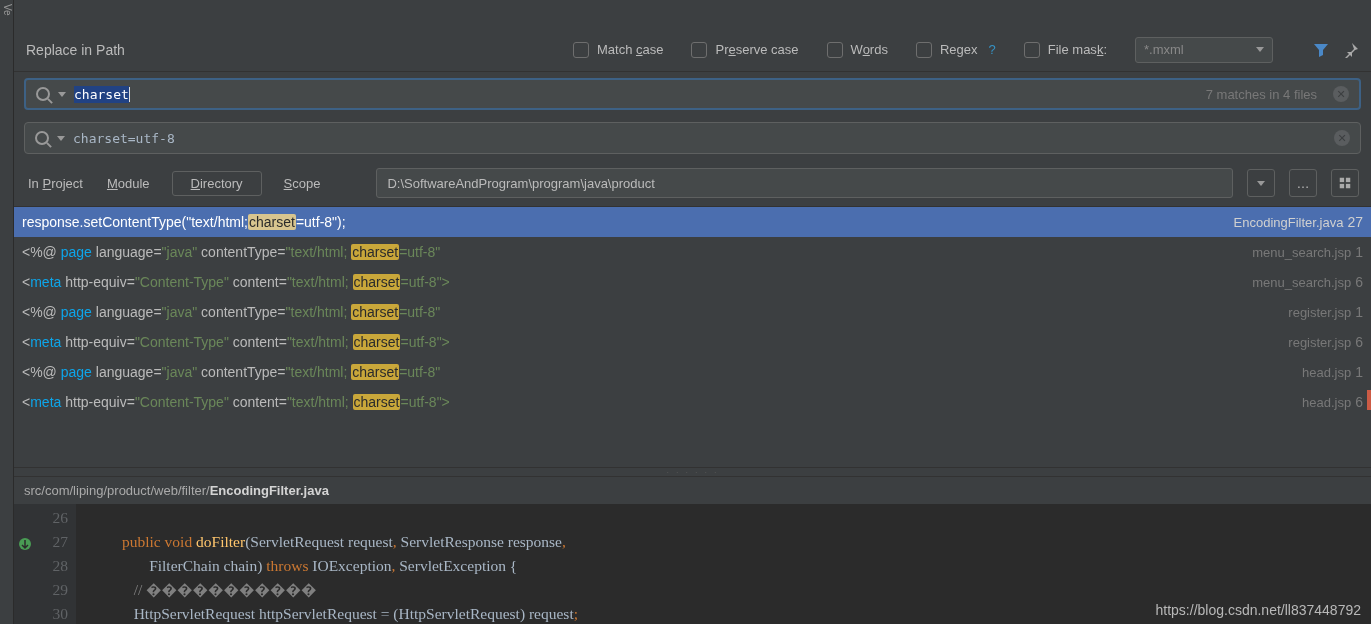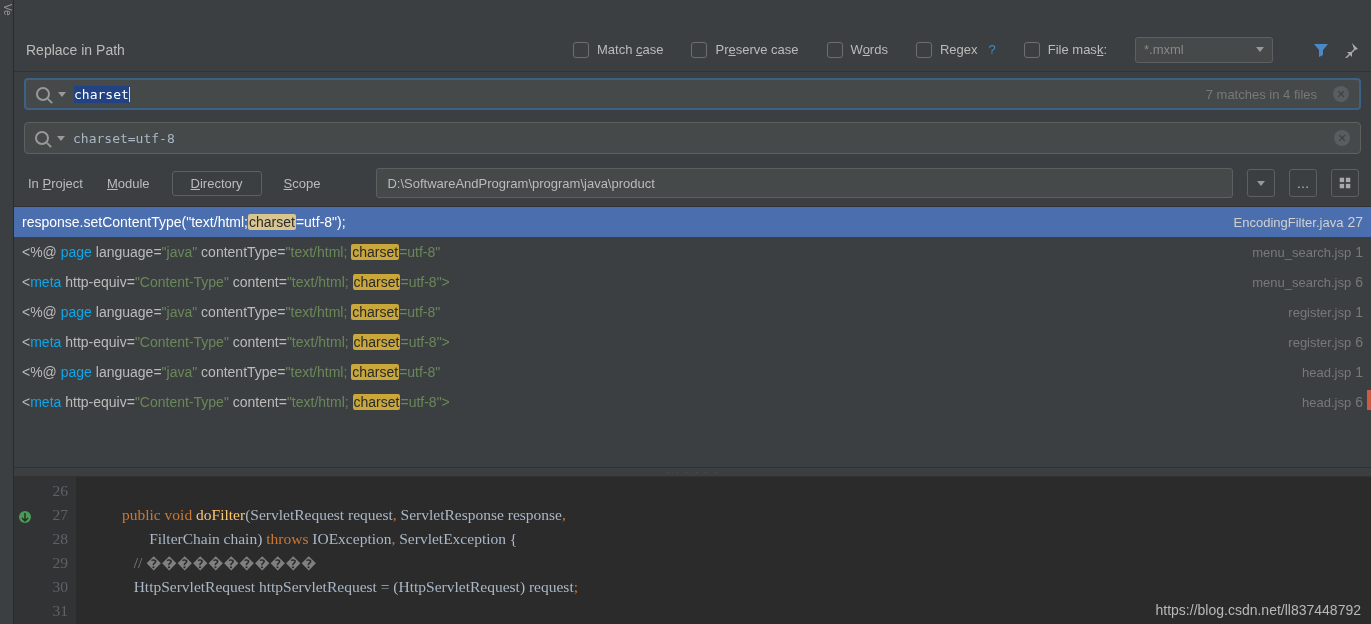--- a/index.html
+++ b/index.html
@@ -243,20 +243,23 @@
       </div>
       <div class="res-row">
         <div class="res-code"><span class="t-gray">&lt;</span><span class="t-orange">meta </span><span class="t-gray">http-equiv=</span><span class="t-green">"Content-Type"</span><span class="t-gray"> content=</span><span class="t-green">"text/html; </span><span class="hl">charset</span><span class="t-green">=utf-8"&gt;</span></div>
         <span class="res-file">head.jsp</span>
         <span class="res-line"> 6</span>
       </div>
     </div>
 
   <div class="splitter">· · · · · ·</div>
 
+  <div class="breadcrumb">
+    <span>src/com/liping/product/web/filter/</span><b>EncodingFilter.java</b>
+  </div>
 
   <div class="editor">
     <div class="gutter" id="gutter">
         <div class="ln">26</div>
         <div class="ln">27<span class="gut-icon"><svg viewBox="0 0 14 14">
               <circle cx="7" cy="7" r="6" fill="#499c54"></circle>
               <path d="M7 3 v8 M4 8 l3 3 l3 -3" stroke="#2b2b2b" fill="none" stroke-width="1.5"></path>
             </svg></span></div>
         <div class="ln">28</div>
         <div class="ln">29</div>

